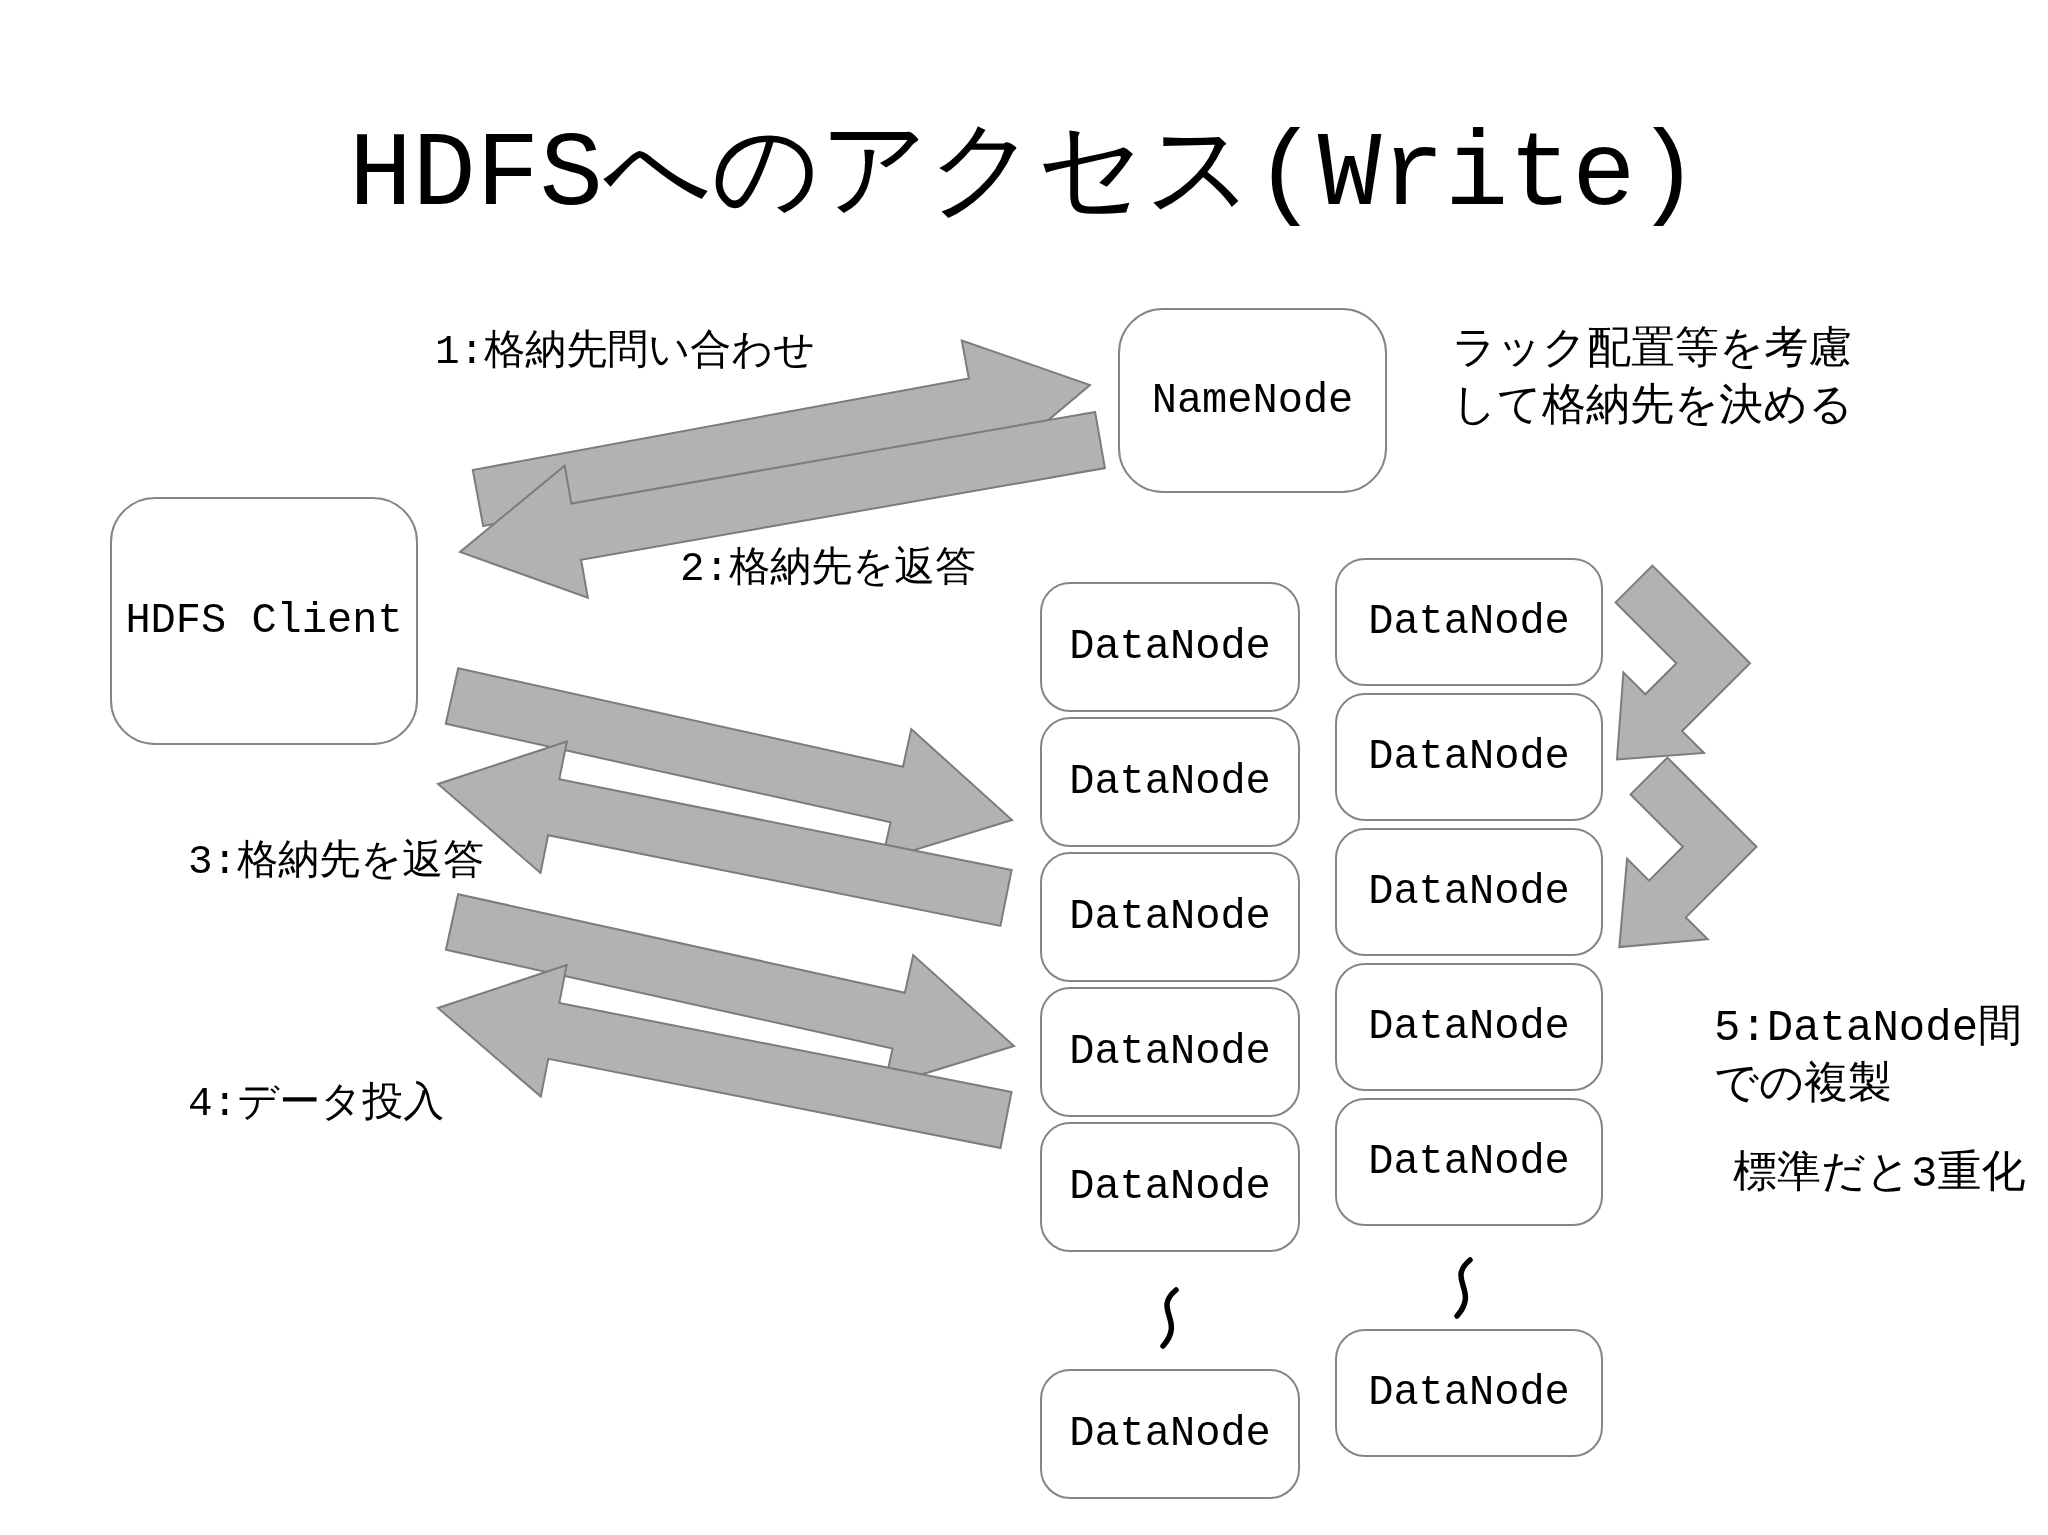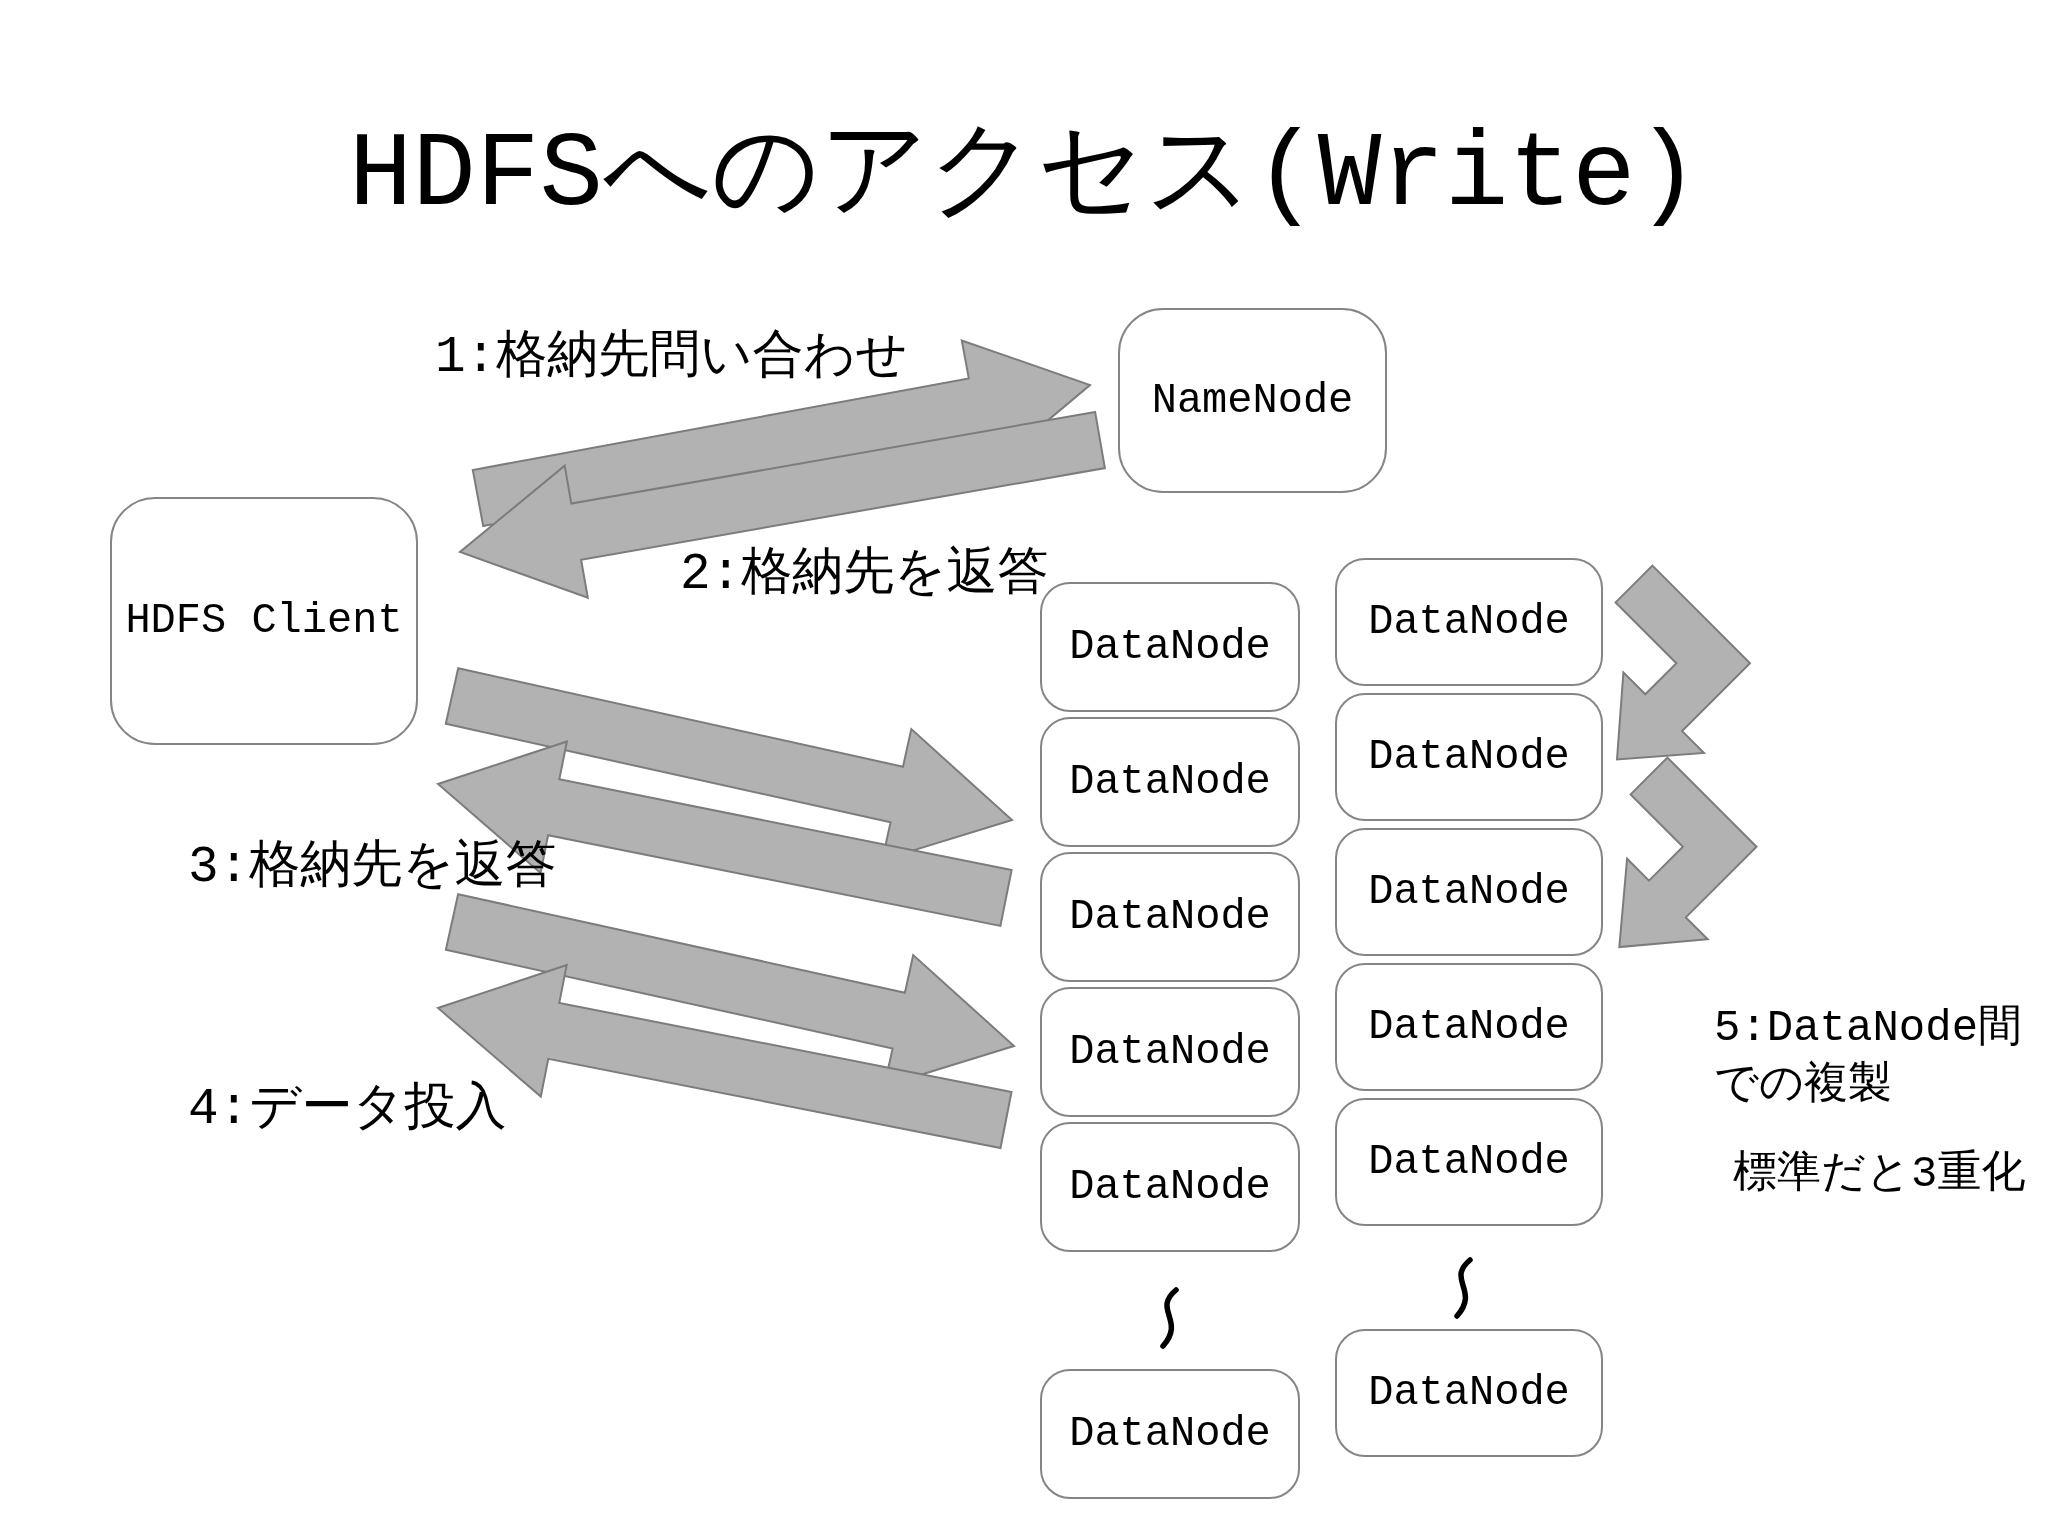--- a/index.html
+++ b/index.html
@@ -29,21 +29,21 @@
     display:flex;align-items:center;justify-content:center;
     font-size:42px;
     z-index:2;
     box-sizing:border-box;
     white-space:nowrap;
   }
   .node-big{border-radius:45px;}
   .node-dn{border-radius:30px;}
   .step-label{
     position:absolute;
-    font-size:51px;line-height:1.18;
+    font-size:41px;line-height:1.18;
     white-space:pre-line;
     z-index:3;
   }
   .note{
     position:absolute;
     font-size:44px;line-height:1.3;
     white-space:pre-line;
     z-index:3;
   }
 </style>
@@ -114,15 +114,17 @@
       </div>
     </div>
 
   <div class="step-label" style="left:435px;top:328px;">1:格納先問い合わせ</div>
   <div class="step-label" style="left:680px;top:545px;">2:格納先を返答</div>
   <div class="step-label" style="left:188px;top:838px;">3:格納先を返答</div>
   <div class="step-label" style="left:188px;top:1080px;">4:データ投入</div>
   <div class="note" style="left:1714px;top:1000px;">5:DataNode間
 での複製</div>
 
+  <div class="note" style="left:1452px;top:322px;">ラック配置等を考慮
+して格納先を決める</div>
   <div class="note" style="left:1733px;top:1146px;">標準だと3重化</div>
 
 </div>
 
 </body></html>

